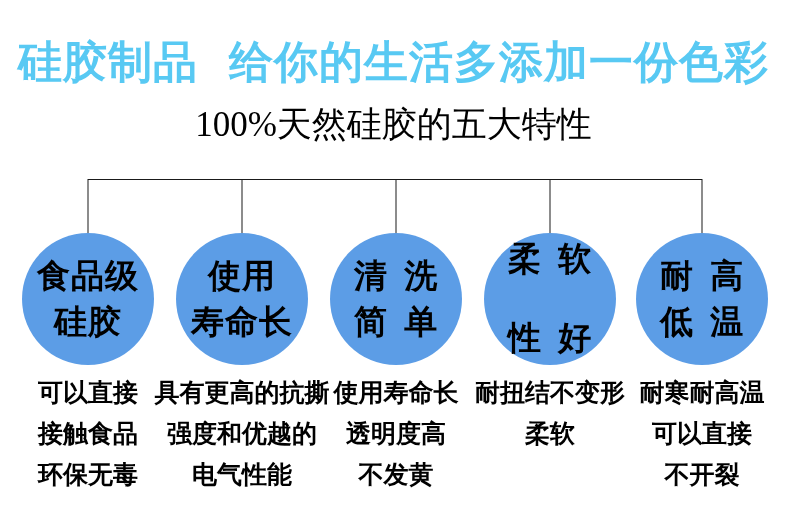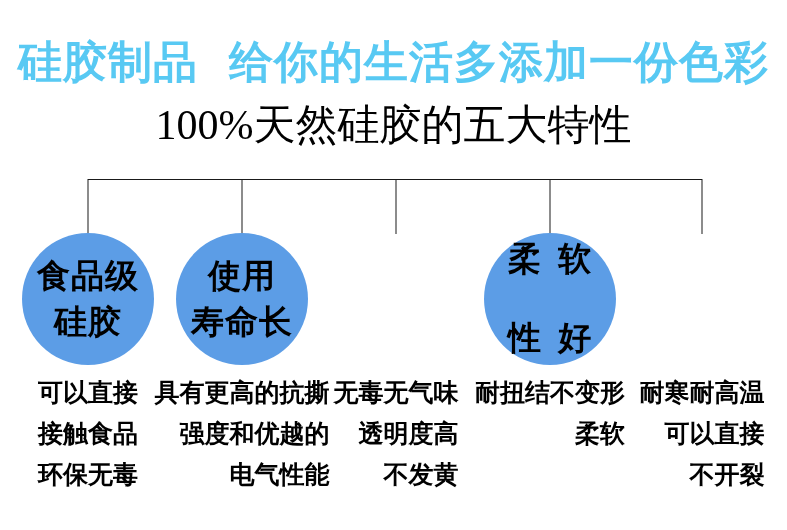--- a/index.html
+++ b/index.html
@@ -33,21 +33,21 @@
     color: var(--title-blue, #58c9f3);
     white-space: nowrap;
   }
   .subtitle {
     position: absolute;
     top: 103px;
     left: 0;
     width: 100%;
     text-align: center;
     font-family: "Liberation Serif", serif;
-    font-size: 42px;
+    font-size: 35px;
     line-height: 44px;
     font-weight: 400;
     color: var(--text-black, #000000);
     white-space: nowrap;
   }
 
   
   .hline {
     position: absolute;
     top: 179px;
@@ -88,21 +88,21 @@
     word-spacing: 7px;
     white-space: nowrap;
     color: var(--text-black, #000000);
   }
 
   
   .desc {
     position: absolute;
     top: 372px;
     transform: translateX(-50%);
-    text-align: right;
+    text-align: center;
     font-weight: bold;
     font-size: 25px;
     line-height: 41px;
     white-space: nowrap;
     color: var(--text-black, #000000);
   }
 
   
   .x1 { left: 88px; }
   .x2 { left: 242px; }
@@ -126,37 +126,45 @@
   <div class="vline x5"></div>
 
   <div class="circle x1">
     <div class="cl">食品级</div>
     <div class="cl">硅胶</div>
   </div>
   <div class="circle x2">
     <div class="cl">使用</div>
     <div class="cl">寿命长</div>
   </div>
+  <div class="circle x3">
+    <div class="cl">清 洗</div>
+    <div class="cl">简 单</div>
+  </div>
   <div class="circle x4">
     <div class="cl">柔 软</div>
     <div class="cl">性 好</div>
+  </div>
+  <div class="circle x5">
+    <div class="cl">耐 高</div>
+    <div class="cl">低 温</div>
   </div>
 
   <div class="desc x1">
     <div>可以直接</div>
     <div>接触食品</div>
     <div>环保无毒</div>
   </div>
   <div class="desc x2">
     <div>具有更高的抗撕</div>
     <div>强度和优越的</div>
     <div>电气性能</div>
   </div>
   <div class="desc x3">
-    <div>无毒无气味</div>
+    <div>使用寿命长</div>
     <div>透明度高</div>
     <div>不发黄</div>
   </div>
   <div class="desc x4">
     <div>耐扭结不变形</div>
     <div>柔软</div>
   </div>
   <div class="desc x5">
     <div>耐寒耐高温</div>
     <div>可以直接</div>

